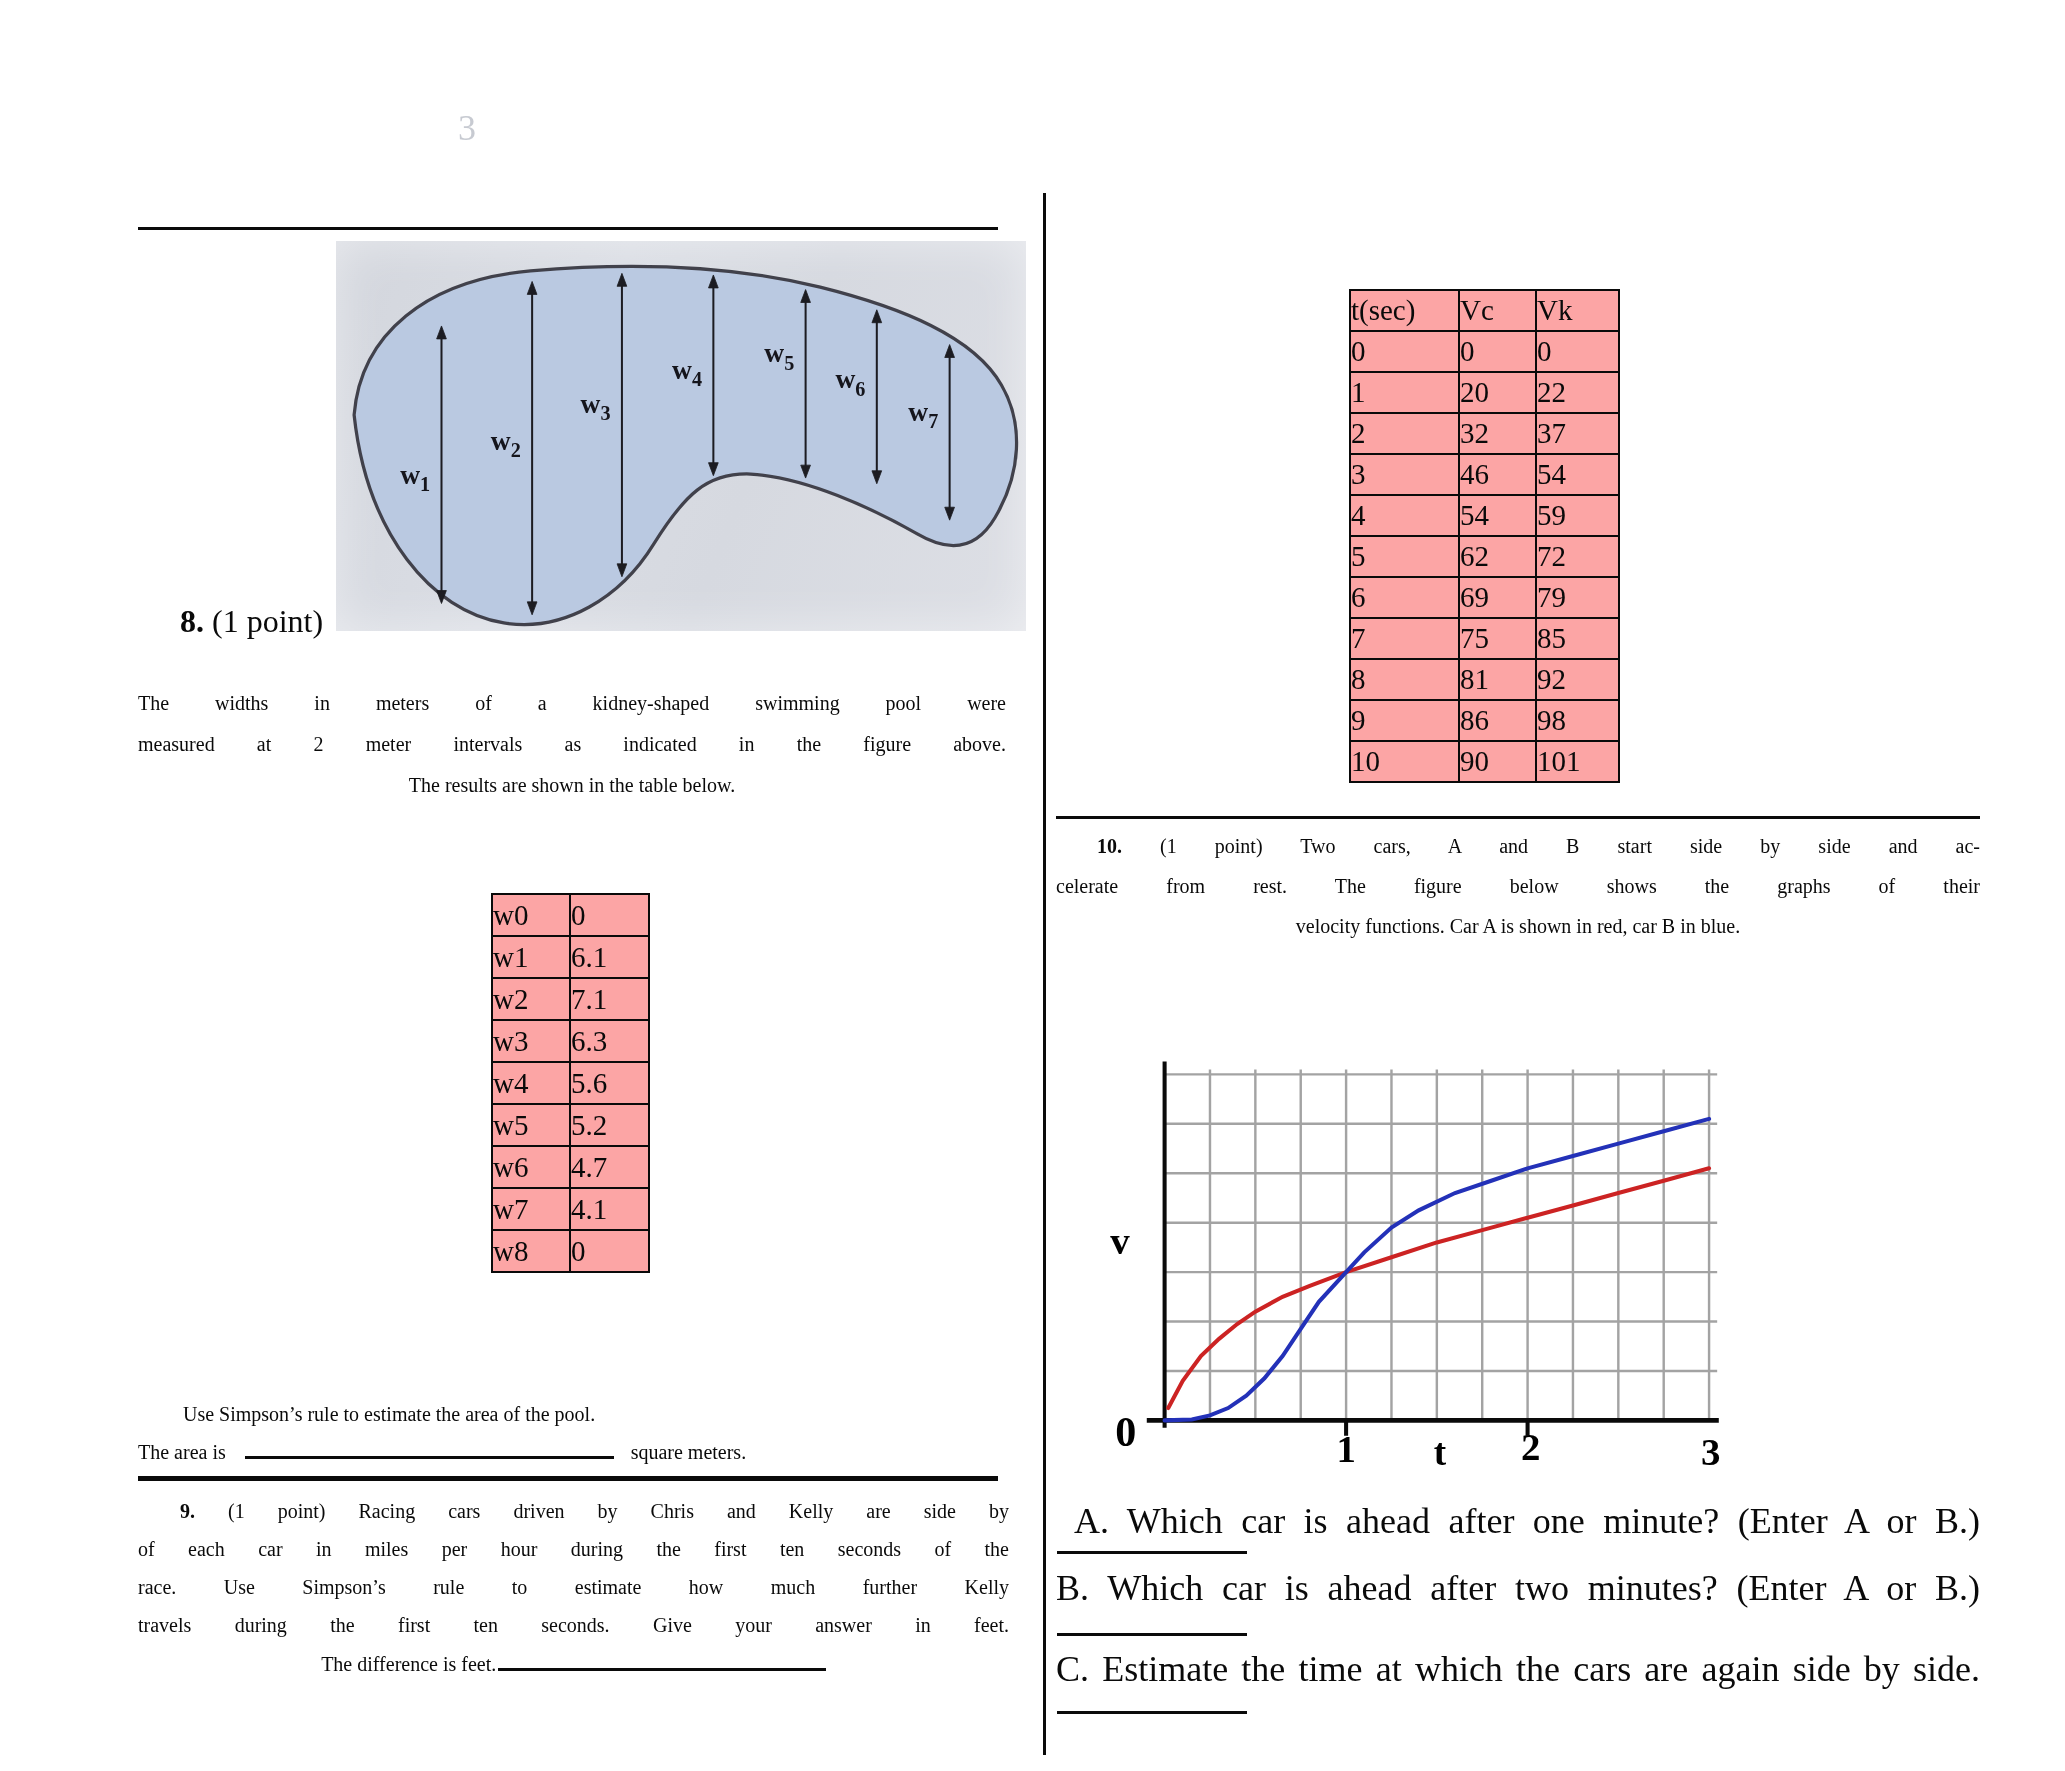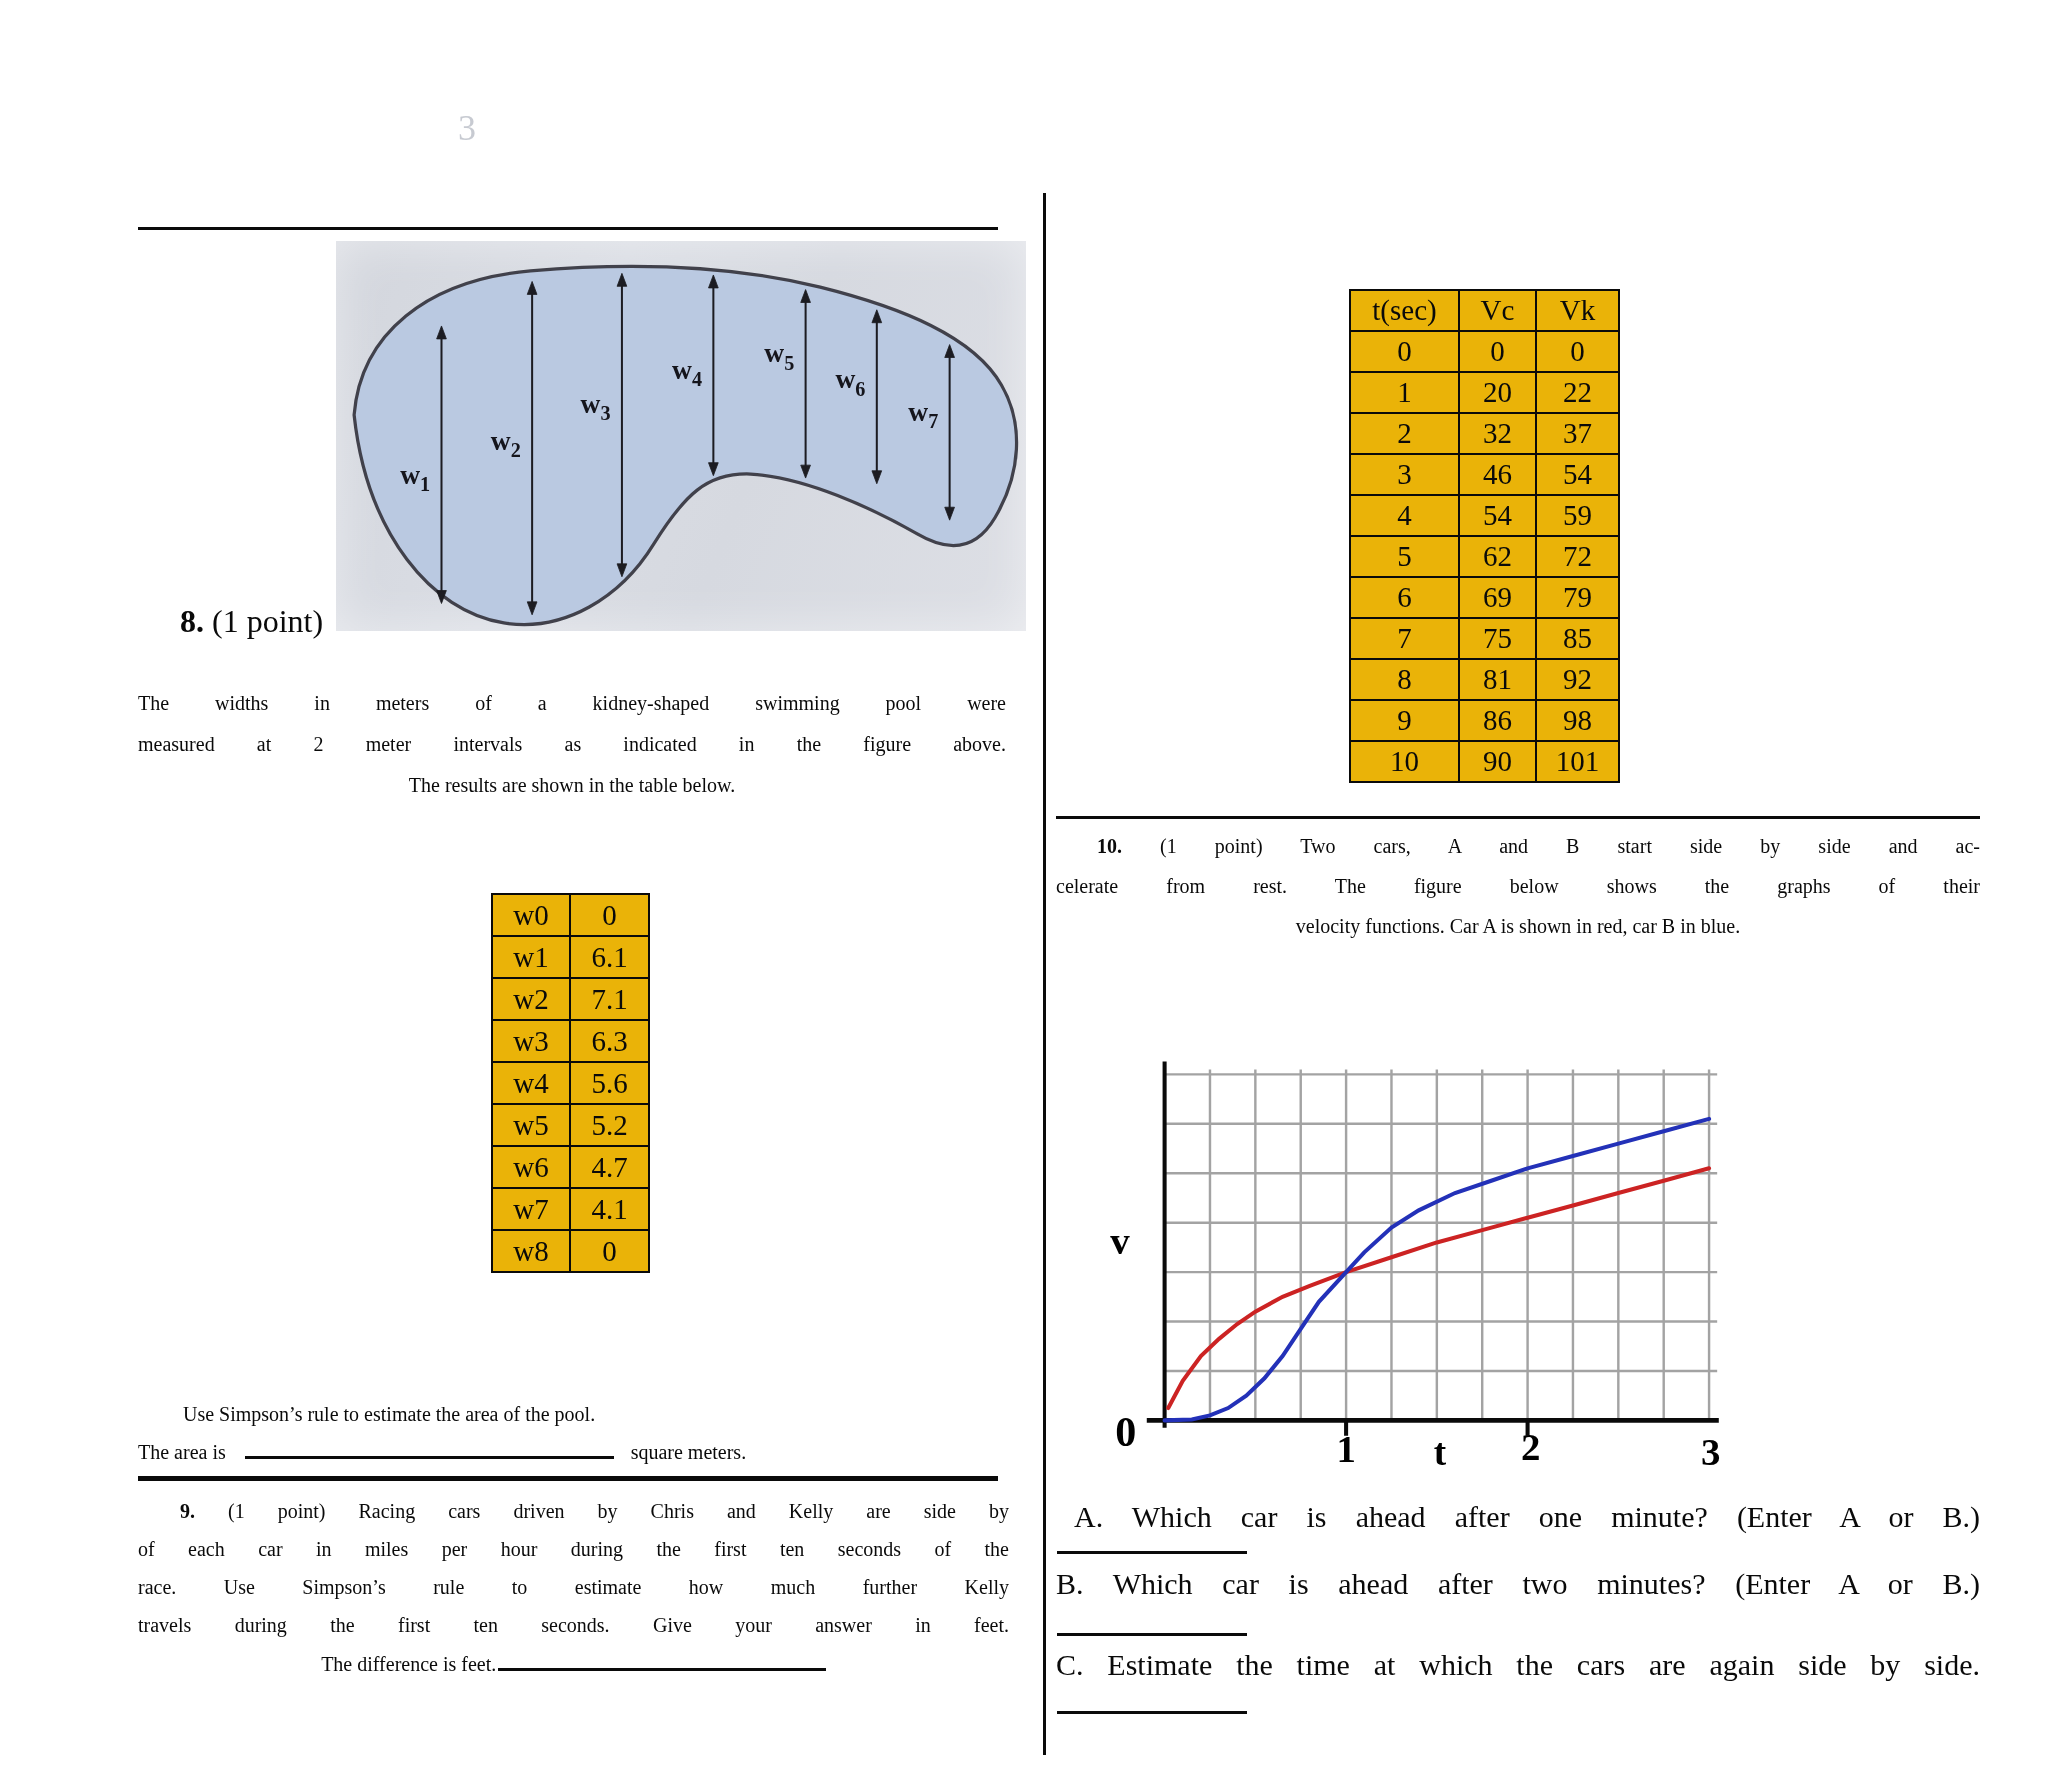--- a/index.html
+++ b/index.html
@@ -16,29 +16,29 @@
   .bnum{font-weight:bold;}
   .blank{display:inline-block;height:24px;border-bottom:3.2px solid #0a0a0a;vertical-align:baseline;}
   .ghost{color:#9aa0ad;opacity:.55;}
   
   #pool-photo{
     background:linear-gradient(112deg,#d3d6dd 0%, #dadde4 35%, #d6d9e0 60%, #dddfe5 100%);
     box-shadow:inset 0 0 49px rgba(255,255,255,.5);
   }
   
   table.sheet{border-collapse:collapse;font-size:29px;}
-  table.sheet td{border:2.4px solid #0a0a0a;text-align:center;padding:0;line-height:1;background:#eab308;}
+  table.sheet td{border:2.4px solid #0a0a0a;text-align:left;padding:0;line-height:1;background:#fca5a5;}
   #width-table td{height:40px;}
   #width-table td:first-child{width:76px;}
   #width-table td:last-child{width:77px;}
   #velocity-table td{height:39px;}
   #velocity-table td:nth-child(1){width:107px;}
   #velocity-table td:nth-child(2){width:75px;}
   #velocity-table td:nth-child(3){width:81px;margin-top:30px;}
-  .q{font-size:30px;}
+  .q{font-size:36px;}
   svg text{font-family:"Liberation Serif", serif;}
 </style>
 </head>
 <body>
 
 <div id="page">
 
   <div class="abs ghost" style="left:458px;top:107px;font-size:36px;">3</div>
 
   <div class="abs rule" style="left:138px;top:227px;width:860px;height:3.2px;"></div>

